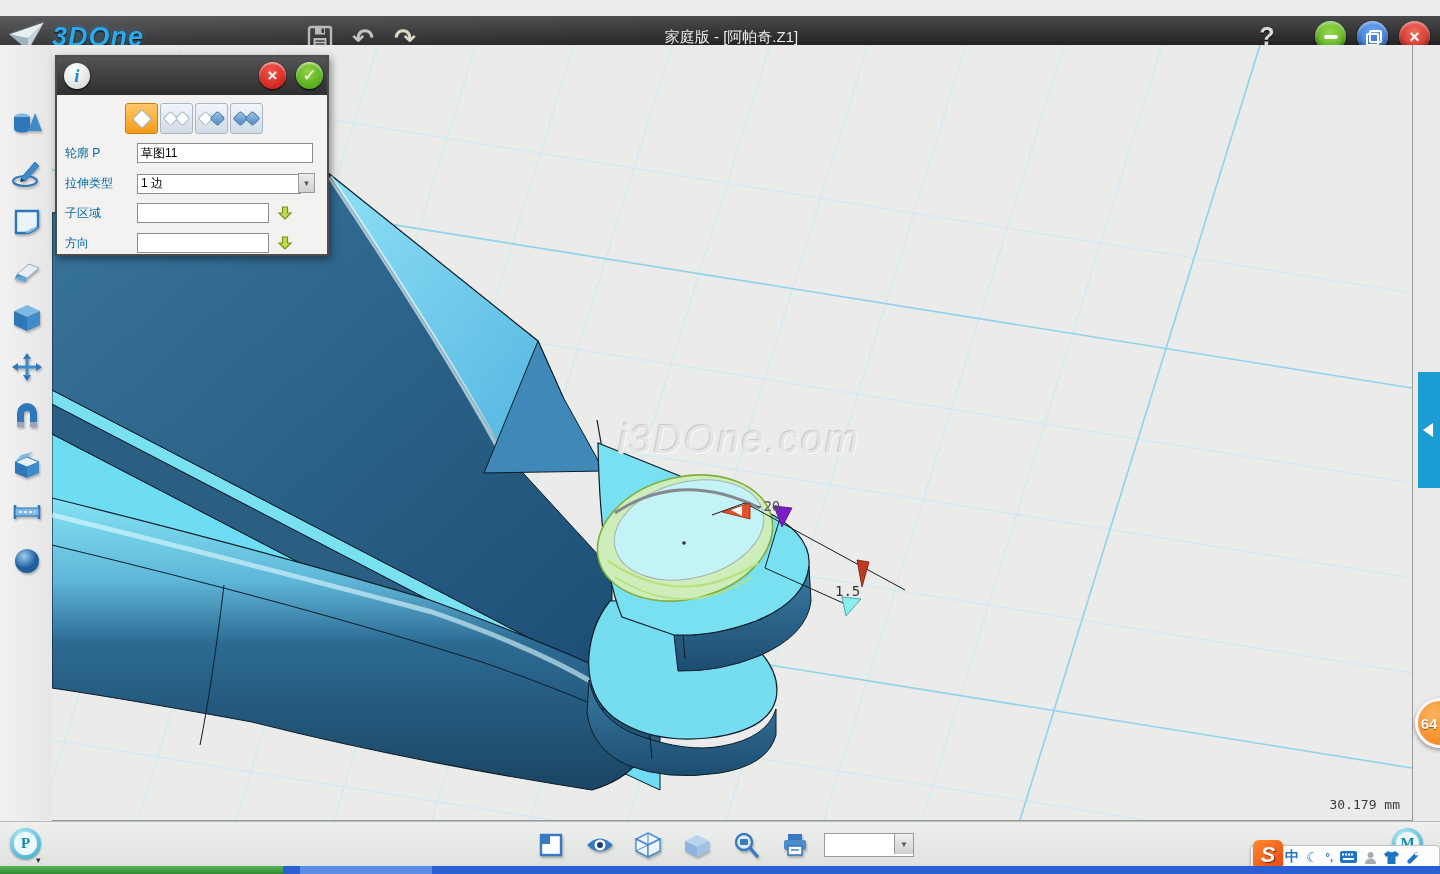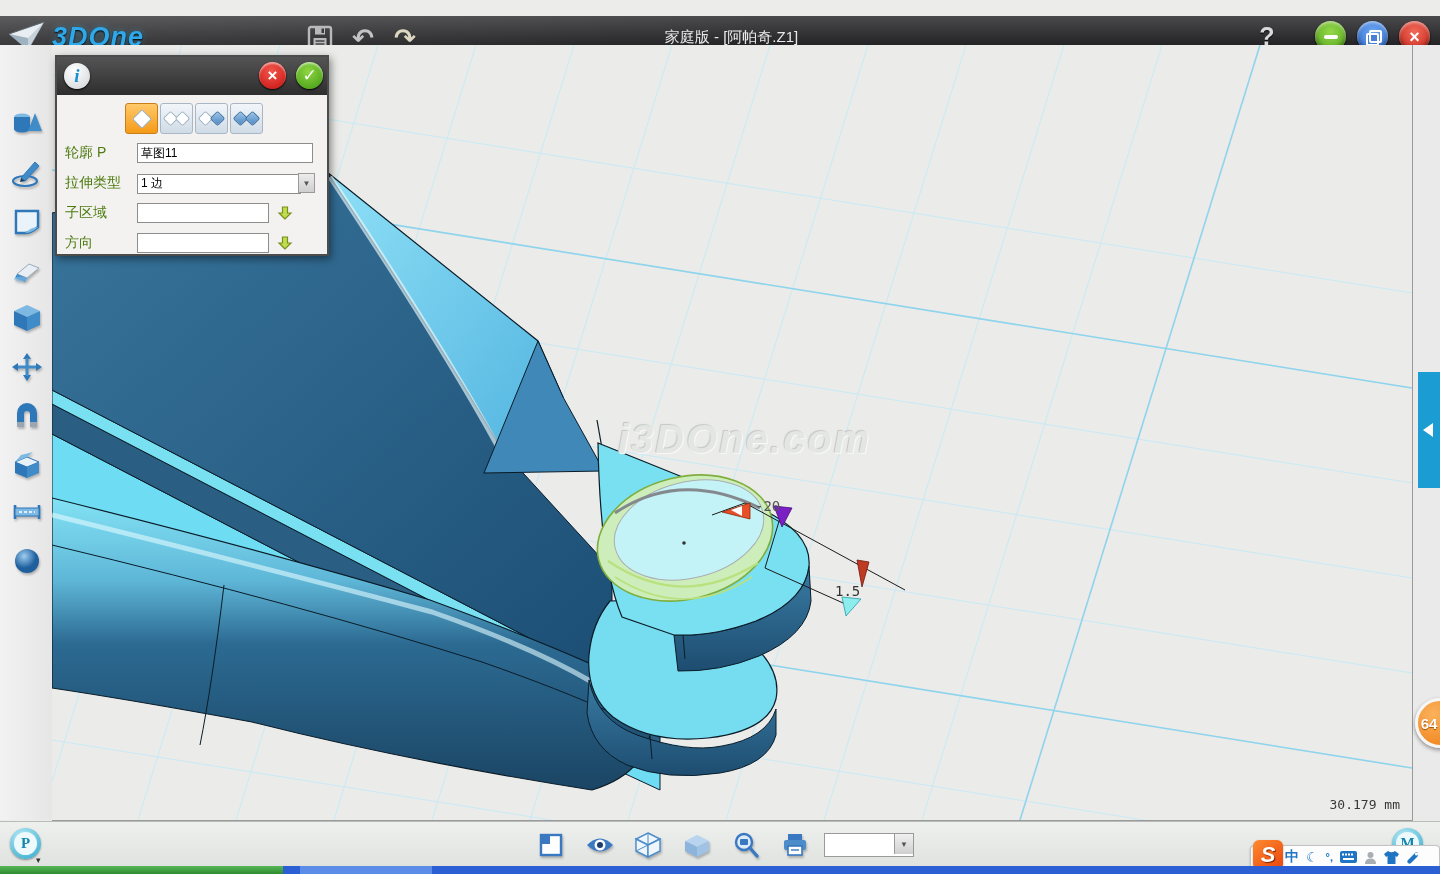--- a/index.html
+++ b/index.html
@@ -38,21 +38,21 @@
 
   
   .sidebar{position:absolute;left:0;top:45px;width:52px;height:775px;
     background:linear-gradient(90deg,#f2f2f2,#e6e6e6);border-right:1px solid #b9b9b9;}
   .side-ic{position:absolute;left:10px;width:34px;height:34px;display:flex;align-items:center;
     justify-content:center;cursor:pointer;filter:drop-shadow(1px 2px 1px rgba(0,0,0,.25));}
 
   
   .viewport{position:absolute;left:52px;top:45px;width:1360px;height:775px;
     background:#ebebe9;border-right:1px solid #9a9a9a;border-bottom:1px solid #9a9a9a;overflow:hidden;}
-  .watermark{position:absolute;left:566px;top:372px;font-size:40px;font-weight:bold;font-style:italic;
+  .watermark{position:absolute;left:566px;top:372px;font-size:40px;font-weight:normal;font-style:italic;
     color:#e4e6e4;text-shadow:1px 1px 0 #f8f8f8,-1px -1px 1px #c6c8c6;letter-spacing:2px;pointer-events:none;}
   .measure{position:absolute;right:12px;top:752px;font-family:"DejaVu Sans Mono",monospace;
     font-size:13px;color:#3a3a3a;}
 
   
   .rightstrip{position:absolute;left:1413px;top:45px;width:27px;height:775px;background:#eaeaea;}
   .panel-tab{position:absolute;left:5px;top:327px;width:22px;height:116px;background:#1b9cd3;cursor:pointer;}
   .panel-tab .tri{position:absolute;left:5px;top:51px;width:0;height:0;
     border-top:7px solid transparent;border-bottom:7px solid transparent;border-right:10px solid #fff;}
   .badge64{position:absolute;left:1415px;top:698px;width:50px;height:50px;border-radius:50%;
@@ -76,21 +76,21 @@
   .dlg-ok{left:239px;background:radial-gradient(circle at 45% 35%,#8fd642,#3f9912);}
   .dlg-diamonds{display:flex;gap:2px;margin:8px 0 4px 68px;}
   .dia-btn{width:31px;height:29px;border:1px solid #a9b7c4;border-radius:3px;cursor:pointer;
     background:linear-gradient(#f2f6fa,#cfdbe6);display:flex;align-items:center;justify-content:center;gap:1px;}
   .dia-btn.active{background:linear-gradient(#ffc96a,#f59a18);border-color:#c87f16;}
   .dm{width:12px;height:12px;transform:rotate(45deg);border-radius:2px;}
   .dm.w{background:#fff;border:1px solid #9fb4c6;}
   .dm.b{background:linear-gradient(135deg,#9cc4e8,#4d88c4);border:1px solid #3e6f9e;}
   .dm.sm{width:9px;height:9px;}
   .dlg-row{display:flex;align-items:center;margin:8px 8px 0 8px;height:22px;}
-  .dlg-label{width:72px;font-size:14px;color:#4d7c0f;}
+  .dlg-label{width:72px;font-size:12px;color:#0369a1;}
   .dlg-input{flex:0 0 auto;width:168px;height:18px;border:1px solid #8d8d8d;background:#fff;
     font-size:12px;padding:0 3px;font-family:inherit;}
   .dlg-input.short{width:124px;}
   .combo-wrap{position:relative;width:178px;height:20px;}
   .combo-wrap input{width:156px;height:18px;border:1px solid #8d8d8d;background:#fff;font-size:12px;padding:0 3px;}
   .combo-btn{position:absolute;right:0;top:0;width:17px;height:20px;background:linear-gradient(#ececec,#cfcfcf);
     border:1px solid #9a9a9a;box-sizing:border-box;display:flex;align-items:center;justify-content:center;
     font-size:8px;color:#555;cursor:pointer;}
   .pick-arrow{margin-left:8px;cursor:pointer;display:flex;}
 

